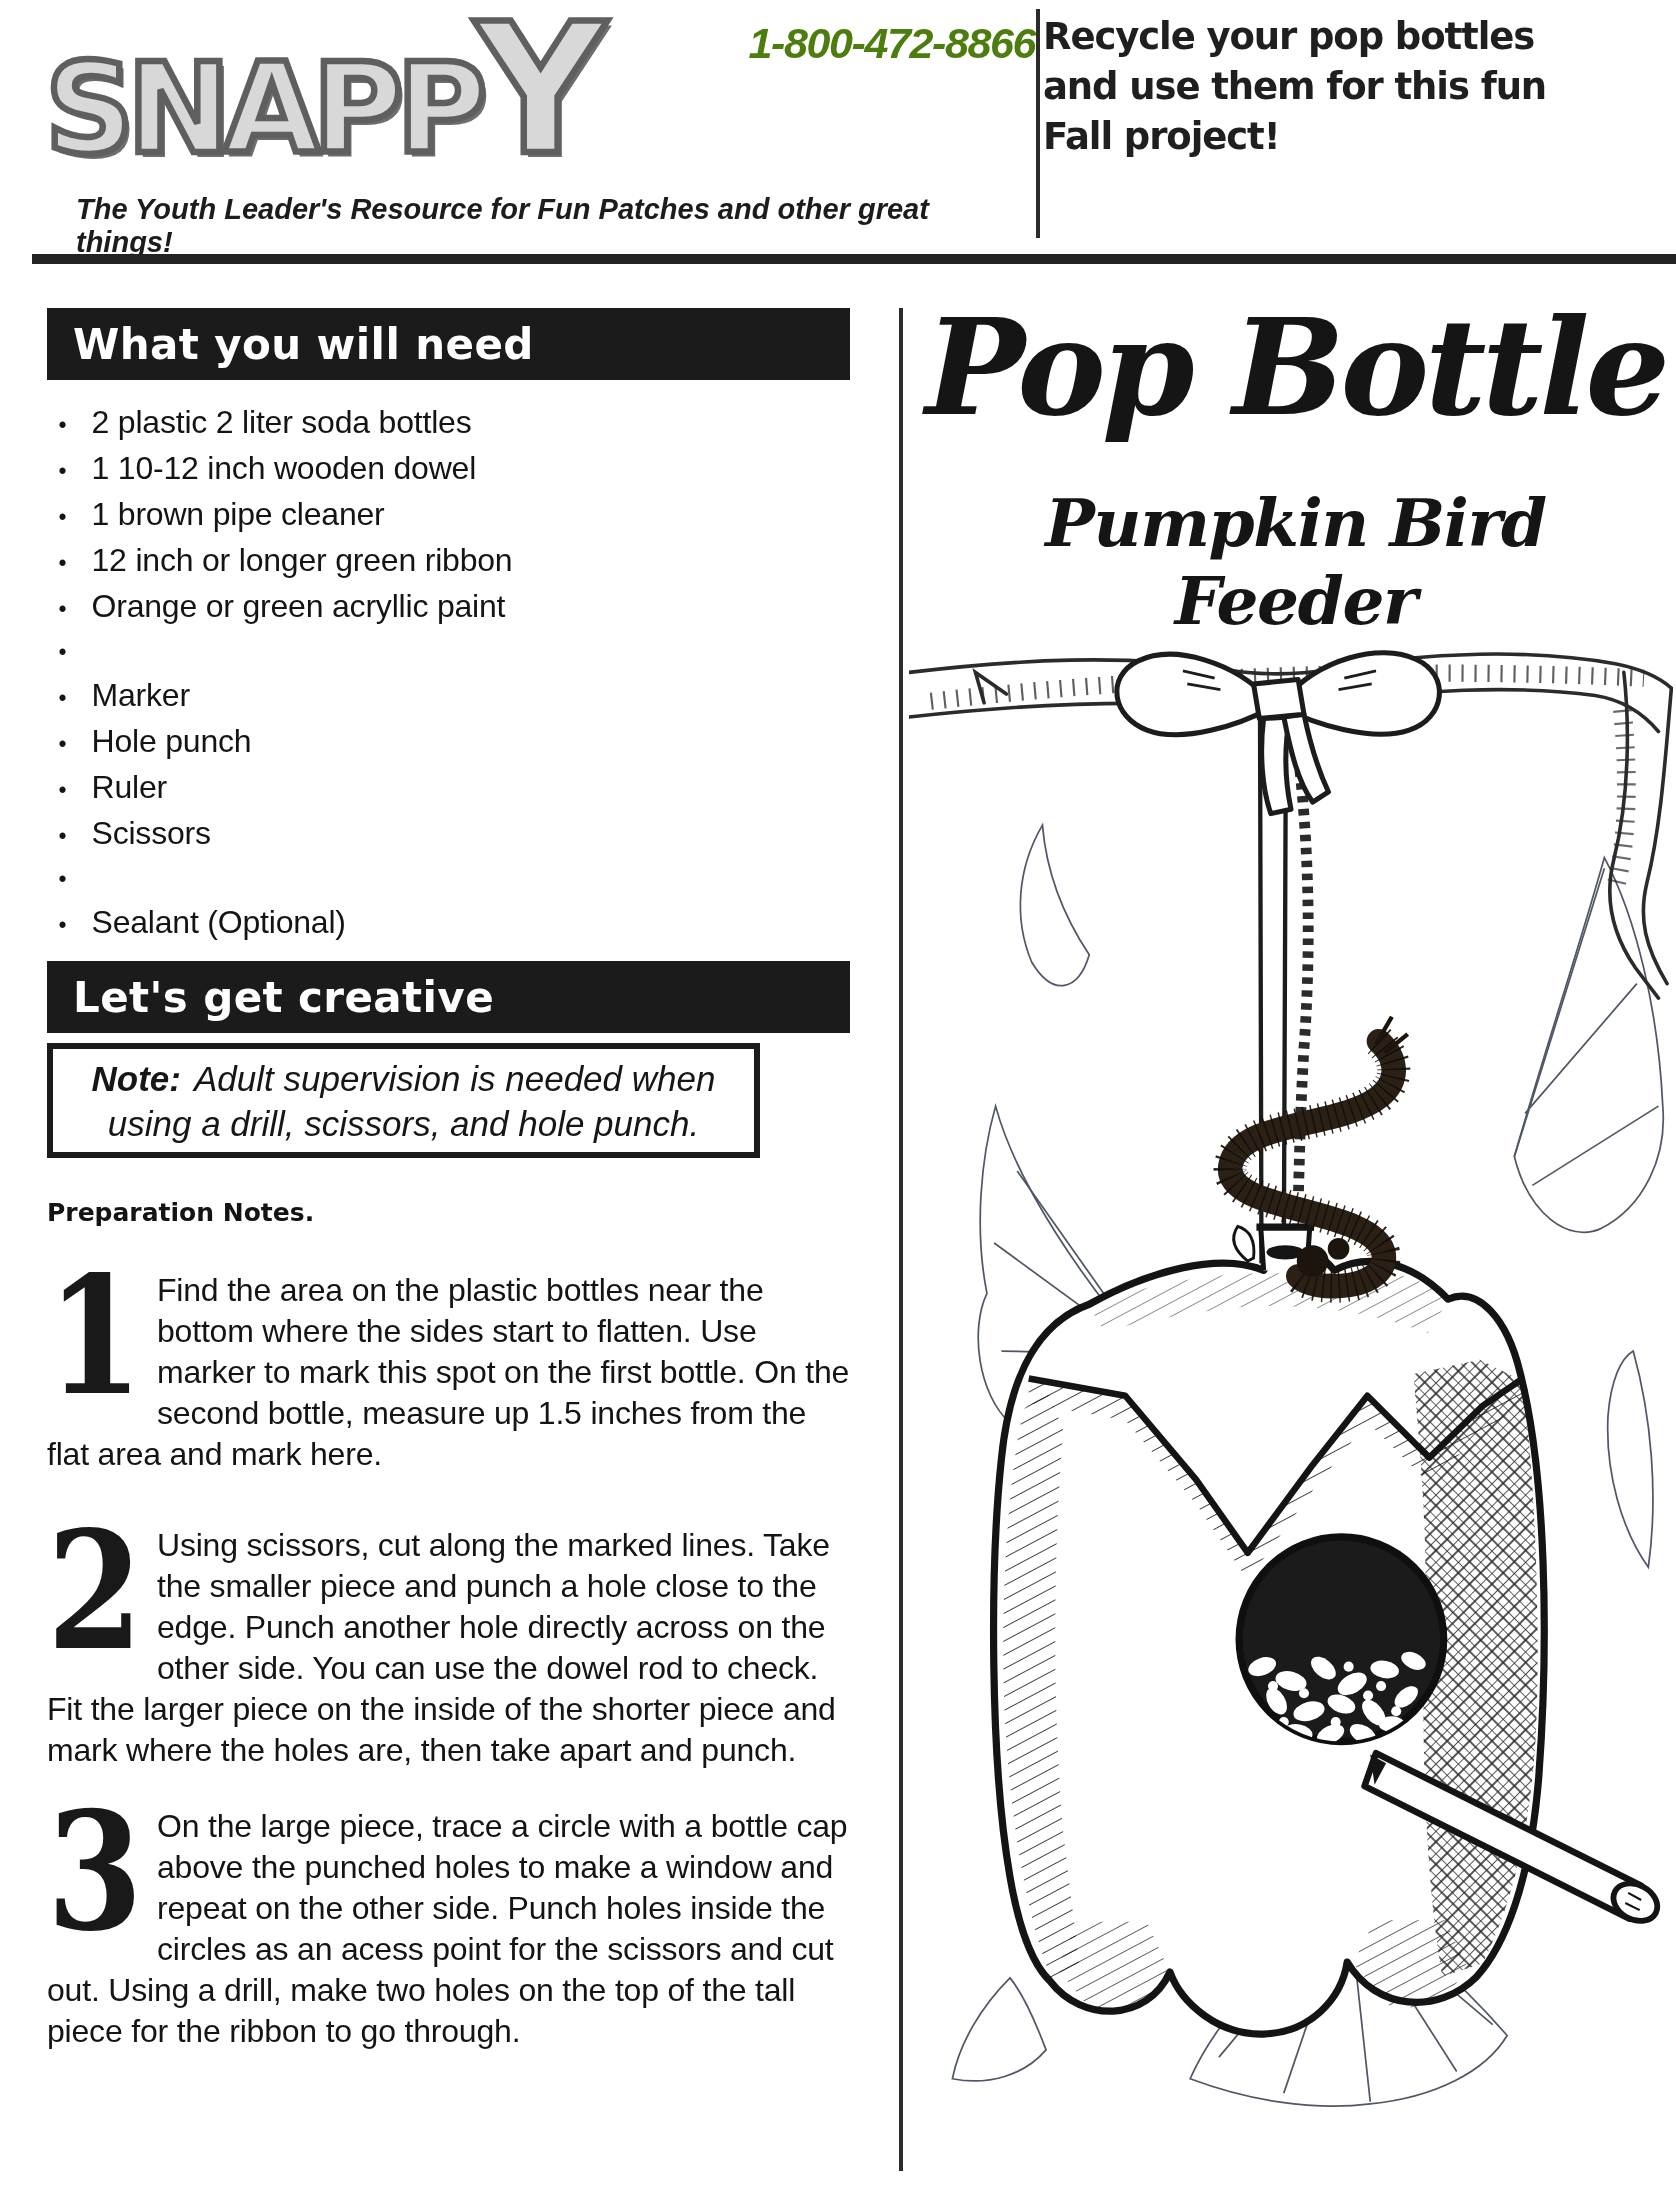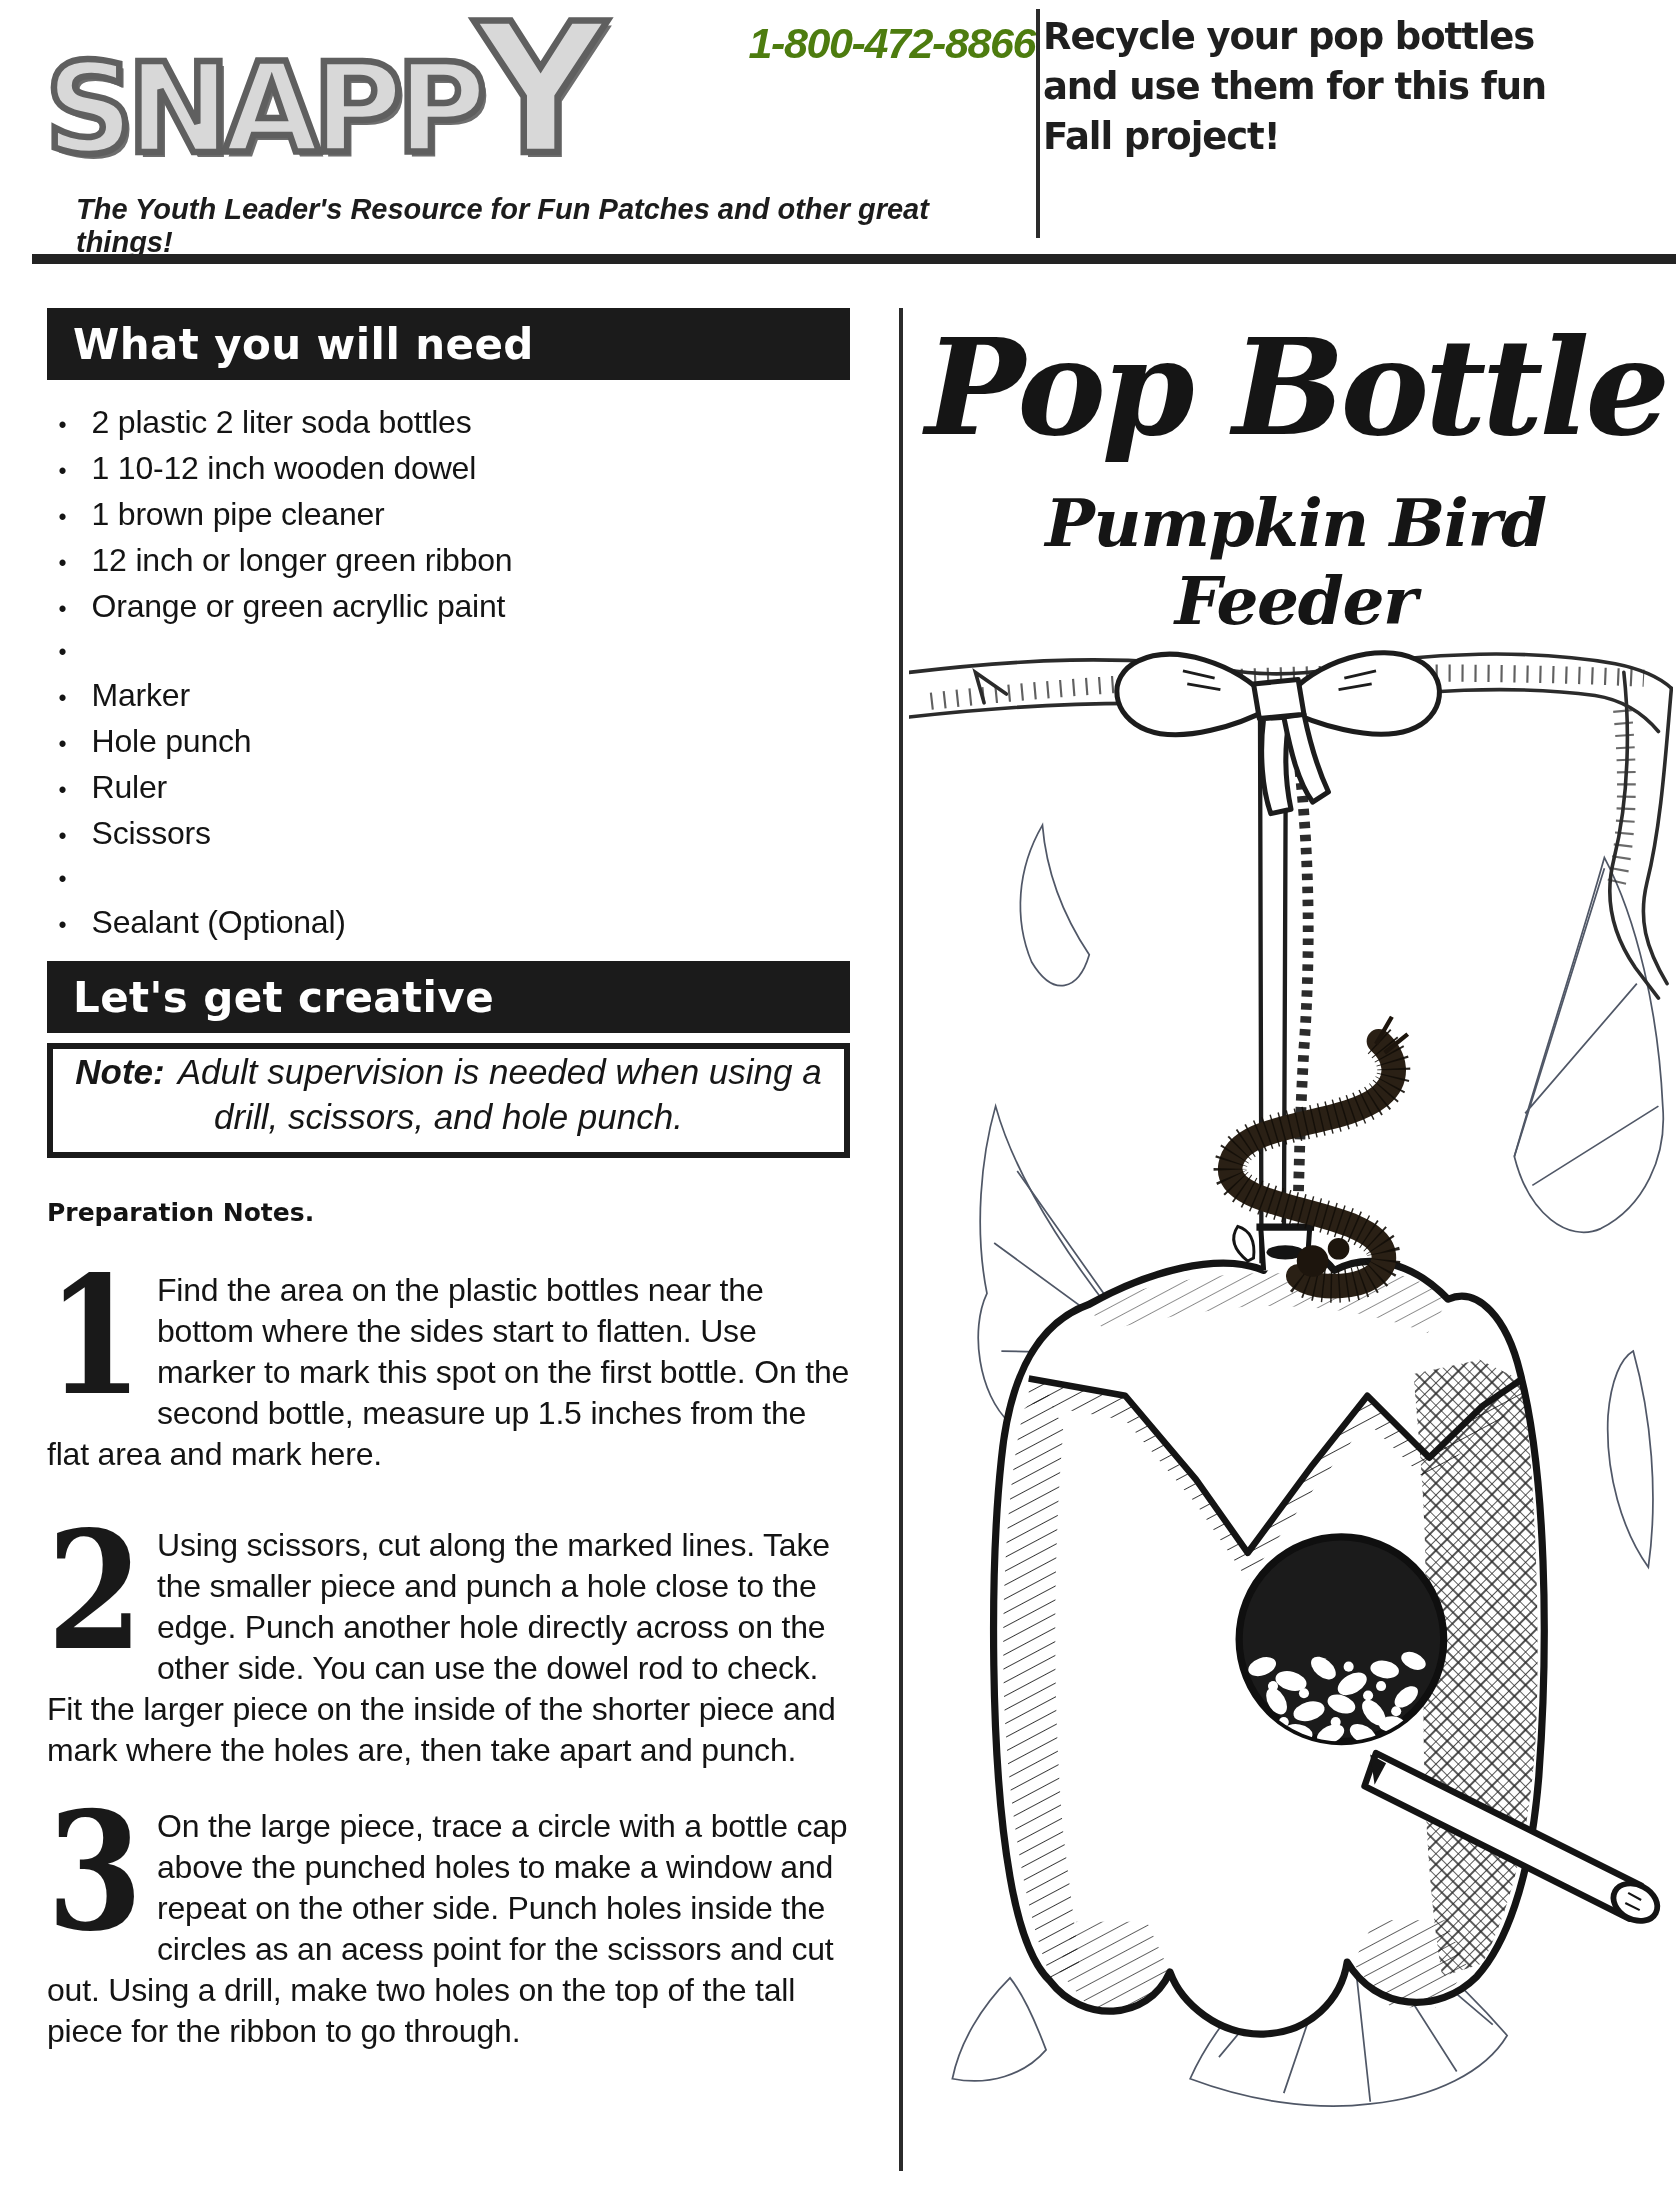--- a/index.html
+++ b/index.html
@@ -57,23 +57,23 @@
   .need-list{
     position:absolute; left:47px; top:401px; width:803px;
     list-style:none; margin:0; padding:0;
   }
   .need-list li{
     display:flex; align-items:baseline; font-size:32px; line-height:43px;
     letter-spacing:-0.2px; color:#141414;
   }
   .need-list .dot{ width:33px; padding-left:11.5px; font-size:23px; }
   .note-box{
-    position:absolute; left:47px; top:1043px; width:803px; height:115px;
+    position:absolute; left:47px; top:1043px; width:713px; height:115px;
     border:6.5px solid #1b1b1b; box-sizing:border-box;
-    display:flex; justify-content:center;
+    display:flex; align-items:center; justify-content:center;
     padding:0 19px; text-align:center;
   }
   .note-inner{ font-style:italic; font-size:35px; line-height:45px; color:#161616; }
   .note-label{ font-weight:700; margin-right:13px; }
   .prep-heading{
     position:absolute; left:47px; top:1198px;
     font-family:"DejaVu Sans", sans-serif; font-weight:700; font-size:25px; color:#141414;
   }
   .steps{
     position:absolute; left:47px; top:1270px; width:803px;
@@ -87,21 +87,21 @@
     color:#191919; transform:scaleX(.85); transform-origin:left top;
   }
   .step-num.lines-4{ height:164px; }
   .step-text{
     font-size:32px; line-height:41px; letter-spacing:-0.2px; color:#141414;
   }
   
   .project-title{
     position:absolute; left:915px; top:294px; width:761px; text-align:center;
     font-family:"DejaVu Serif", serif; font-style:italic; font-weight:700;
-    font-size:133px; line-height:1.1; letter-spacing:-4.3px; color:#151515;margin-top:20px;
+    font-size:133px; line-height:1.1; letter-spacing:-4.3px; color:#151515;
   }
   .project-subtitle{
     position:absolute; left:915px; top:484px; width:761px; text-align:center;
     font-family:"DejaVu Serif", serif; font-style:italic; font-weight:700;
     font-size:66px; letter-spacing:-1.4px; color:#151515;
   }
   .illustration{
     position:absolute; left:909px; top:609px; width:764px; height:1585px;
   }
 </style>

